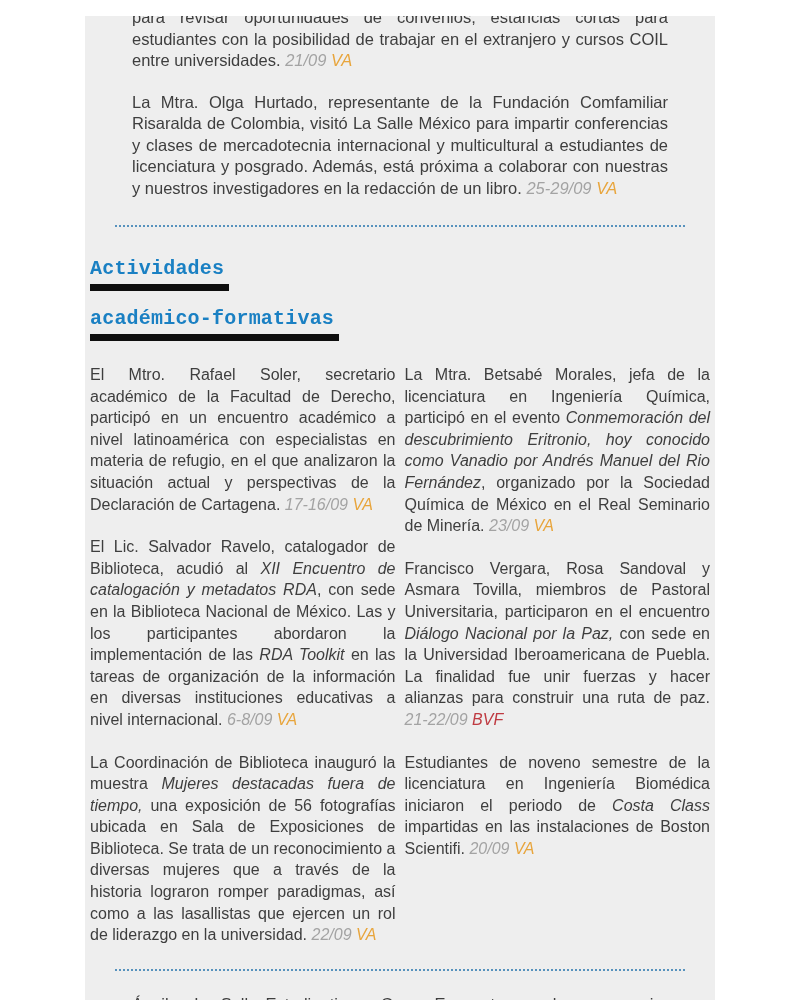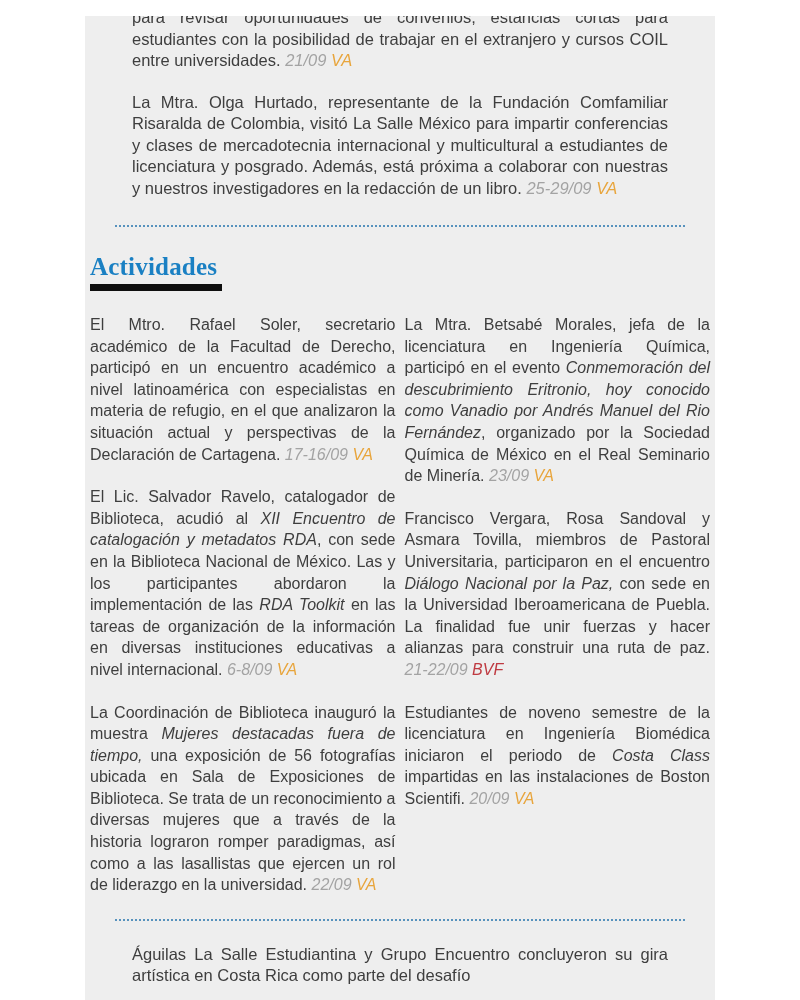--- a/index.html
+++ b/index.html
@@ -29,22 +29,22 @@
     text-align:justify;margin:0 0 20px 0;
   }
   .dotted-sep{
     width:570px;height:0;margin:26px auto 0 auto;
     border-top:2px dotted var(--sep-blue);
   }
   .section-activities{padding:0 5px;margin-top:27px;}
   .heading-line{display:block;margin:0 0 13px 0;line-height:1;}
   .heading-text{
     display:inline-block;
-    font-family:Liberation Serif, serif;
-    font-size:25px;font-weight:bold;color:var(--heading-blue);
+    font-family:Liberation Mono, monospace;
+    font-size:20px;font-weight:bold;color:var(--heading-blue);
     letter-spacing:0.2px;
     border-bottom:7px solid var(--bar-black);
     padding:0 5px 5px 0;
   }
   .cols{display:flex;gap:9px;margin-top:23px;padding:0 0 0 0;}
   .col{width:349px;}
   .col .body-par{font-size:16px;line-height:21.6px;margin-bottom:21px;}
   .section-aguilas{padding:0 47px;margin-top:23px;}
   .section-aguilas .heading-line{margin-bottom:20px;}
   .section-aguilas .body-par{margin-bottom:20px;}
@@ -61,20 +61,21 @@
   <section class="intro">
     <p class="body-par"><span class="seg-normal">para revisar oportunidades de convenios, estancias cortas para estudiantes con la posibilidad de trabajar en el extranjero y cursos COIL entre universidades. </span><span class="seg-date">21/09 </span><span class="seg-code-orange">VA</span></p>
     <p class="body-par"><span class="seg-normal">La Mtra. Olga Hurtado, representante de la Fundación Comfamiliar Risaralda de Colombia, visitó La Salle México para impartir conferencias y clases de mercadotecnia internacional y multicultural a estudiantes de licenciatura y posgrado. Además, está próxima a colaborar con nuestras y nuestros investigadores en la redacción de un libro. </span><span class="seg-date">25-29/09 </span><span class="seg-code-orange">VA</span></p>
   </section>
 
   <div class="dotted-sep"></div>
 
   <section class="section-activities">
     <h2 style="margin:27px 0 0 0;">
       <span class="heading-line"><span class="heading-text">Actividades</span></span>
+      <span class="heading-line"><span class="heading-text">académico-formativas</span></span>
     </h2>
     <div class="cols">
       <div class="col">
         <p class="body-par"><span class="seg-normal">El Mtro. Rafael Soler, secretario académico de la Facultad de Derecho, participó en un encuentro académico a nivel latinoamérica con especialistas en materia de refugio, en el que analizaron la situación actual y perspectivas de la Declaración de Cartagena. </span><span class="seg-date">17-16/09 </span><span class="seg-code-orange">VA</span></p>
         <p class="body-par"><span class="seg-normal">El Lic. Salvador Ravelo, catalogador de Biblioteca, acudió al </span><span class="seg-italic">XII Encuentro de catalogación y metadatos RDA</span><span class="seg-normal">, con sede en la Biblioteca Nacional de México. Las y los participantes abordaron la implementación de las </span><span class="seg-italic">RDA Toolkit</span><span class="seg-normal"> en las tareas de organización de la información en diversas instituciones educativas a nivel internacional. </span><span class="seg-date">6-8/09 </span><span class="seg-code-orange">VA</span></p>
         <p class="body-par"><span class="seg-normal">La Coordinación de Biblioteca inauguró la muestra </span><span class="seg-italic">Mujeres destacadas fuera de tiempo,</span><span class="seg-normal"> una exposición de 56 fotografías ubicada en Sala de Exposiciones de Biblioteca. Se trata de un reconocimiento a diversas mujeres que a través de la historia lograron romper paradigmas, así como a las lasallistas que ejercen un rol de liderazgo en la universidad. </span><span class="seg-date">22/09 </span><span class="seg-code-orange">VA</span></p>
       </div>
       <div class="col">
         <p class="body-par"><span class="seg-normal">La Mtra. Betsabé Morales, jefa de la licenciatura en Ingeniería Química, participó en el evento </span><span class="seg-italic">Conmemoración del descubrimiento Eritronio, hoy conocido como Vanadio por Andrés Manuel del Rio Fernández</span><span class="seg-normal">, organizado por la Sociedad Química de México en el Real Seminario de Minería. </span><span class="seg-date">23/09 </span><span class="seg-code-orange">VA</span></p>
         <p class="body-par"><span class="seg-normal">Francisco Vergara, Rosa Sandoval y Asmara Tovilla, miembros de Pastoral Universitaria, participaron en el encuentro </span><span class="seg-italic">Diálogo Nacional por la Paz,</span><span class="seg-normal"> con sede en la Universidad Iberoamericana de Puebla. La finalidad fue unir fuerzas y hacer alianzas para construir una ruta de paz. </span><span class="seg-date">21-22/09 </span><span class="seg-code-red">BVF</span></p>

